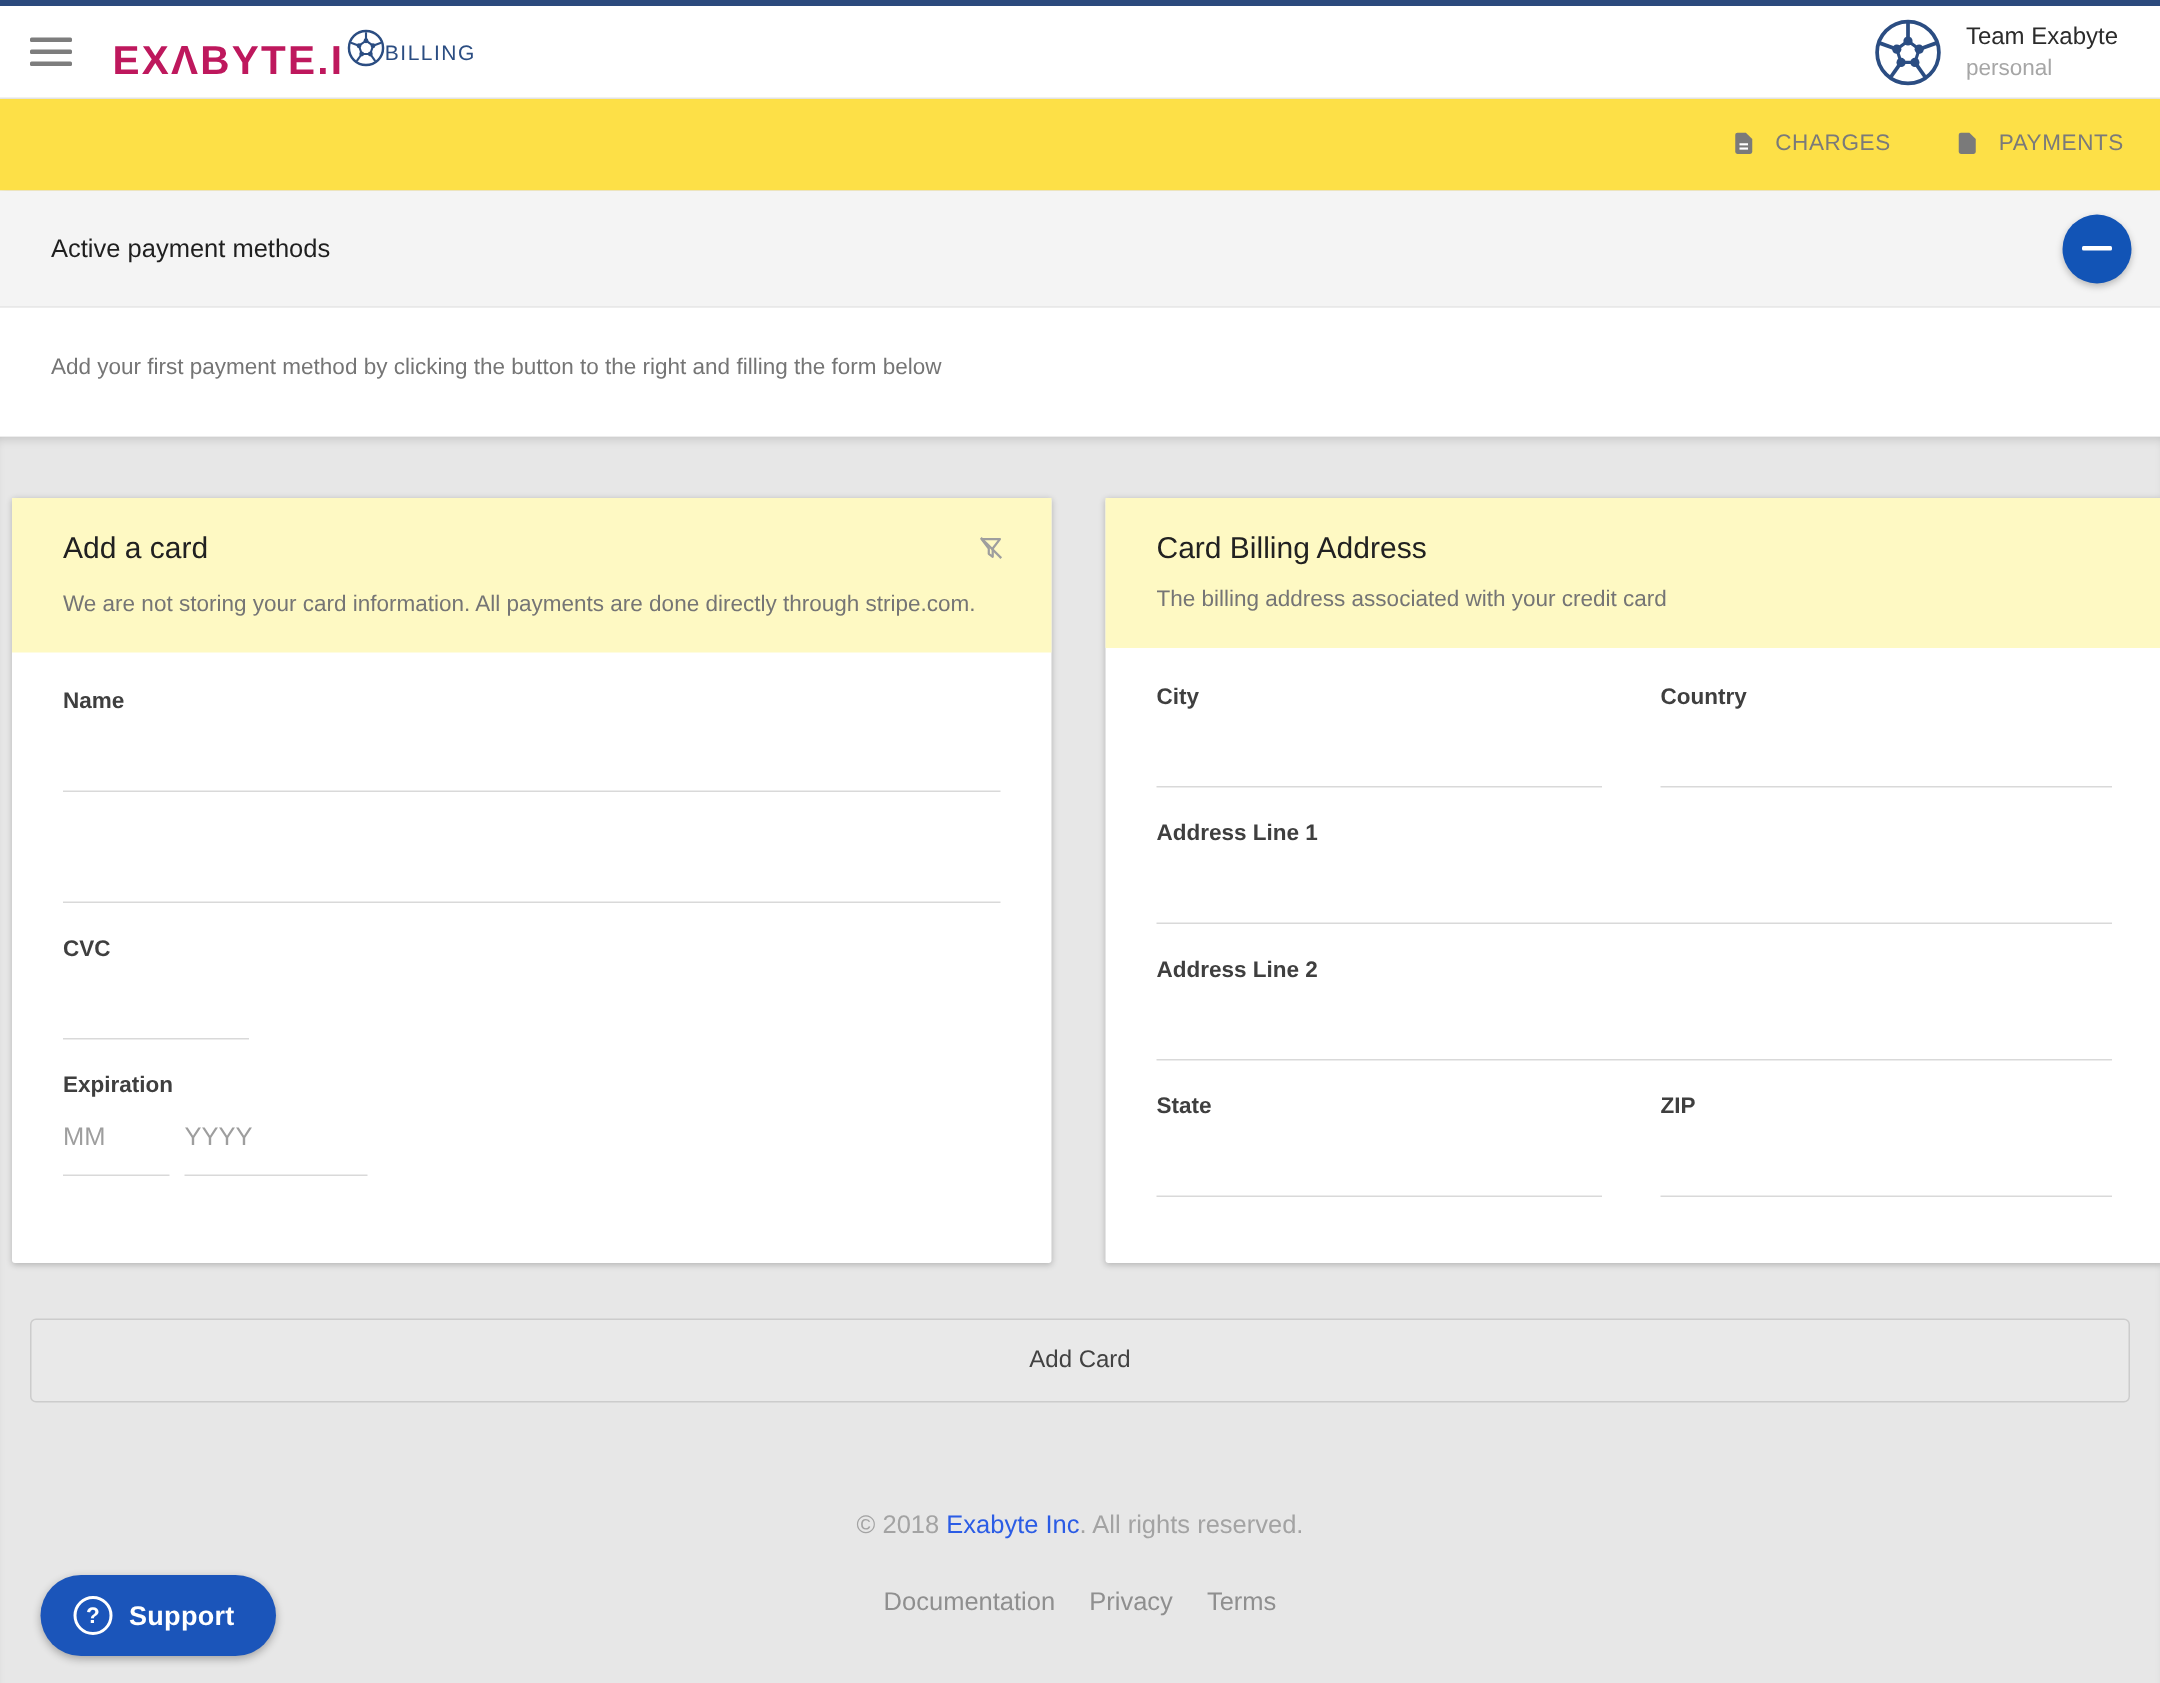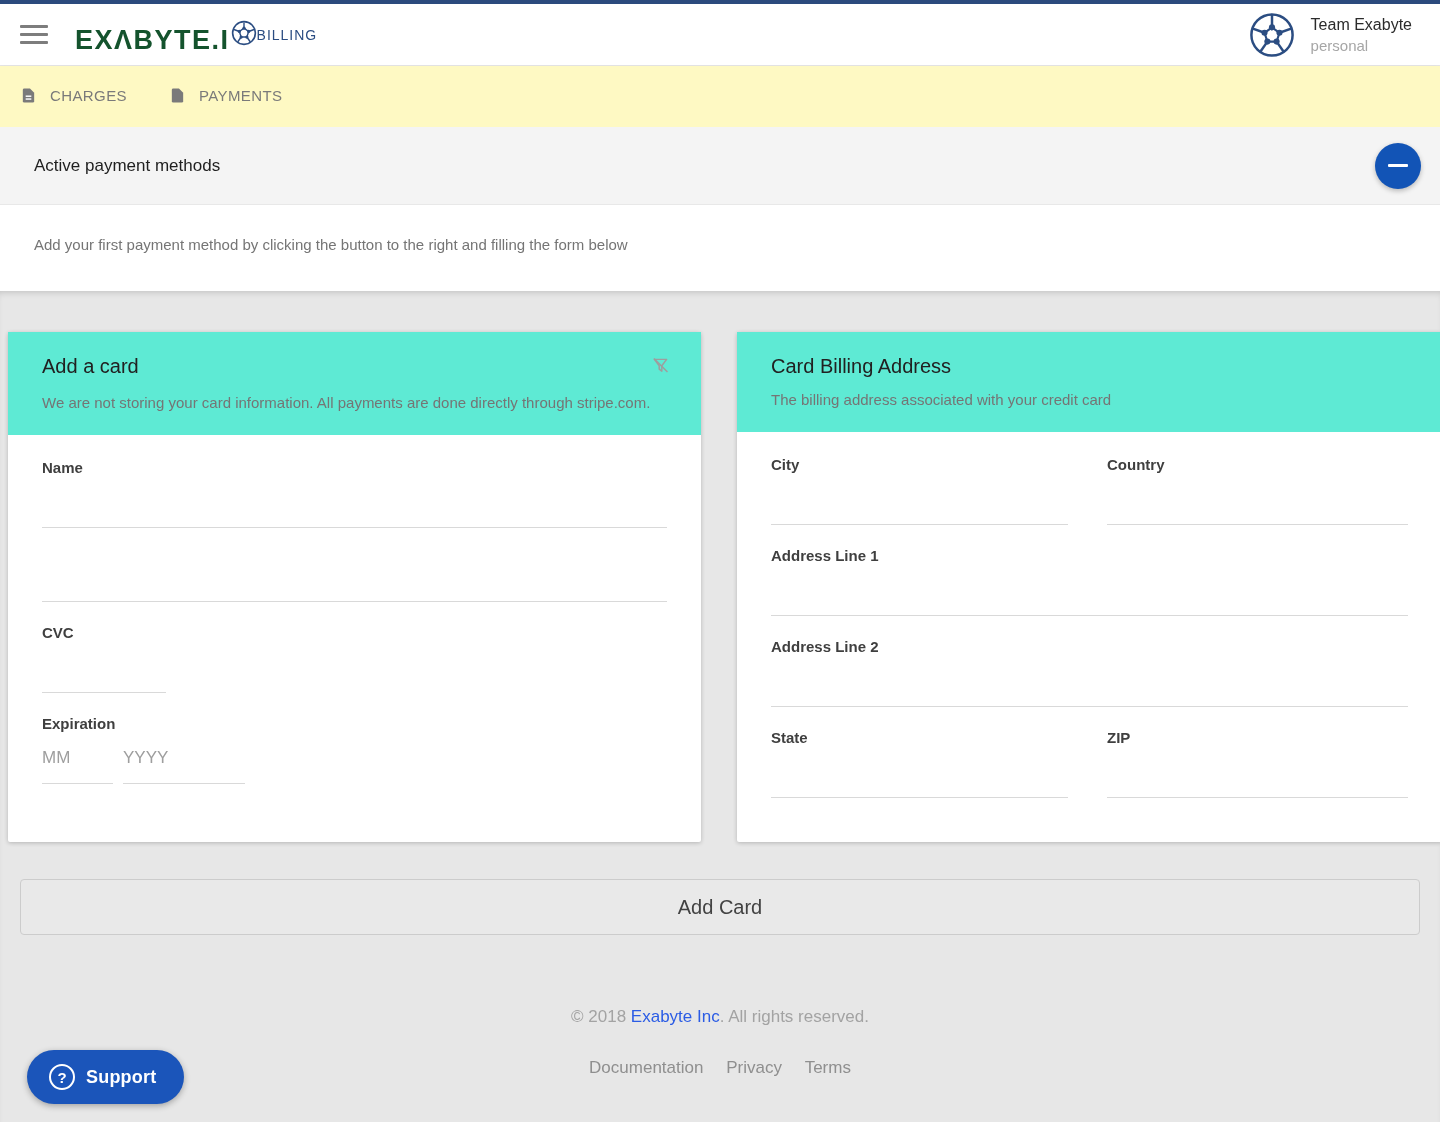--- a/index.html
+++ b/index.html
@@ -7,73 +7,73 @@
   body { font-family:"Liberation Sans","DejaVu Sans",sans-serif; background:#e7e7e7; position:relative; }
 
   
   .topbar { height:4px; background:#2b4a7d; }
 
   
   .header { height:62px; background:#fff; display:flex; align-items:center; padding:0 14px 0 20px; border-bottom:1px solid #e4e4e4; }
   .hamburger { width:28px; height:19px; display:flex; flex-direction:column; justify-content:space-between; cursor:pointer; margin-right:27px; }
   .hamburger span { display:block; height:3px; background:#7d7d7d; border-radius:1px; }
   .logo { display:flex; align-items:center; cursor:pointer; }
-  .brand-text { font-size:27px; font-weight:bold; color:#14532d; letter-spacing:1.5px;margin-top:12px; }
+  .brand-text { font-size:27px; font-weight:bold; color:#be185d; letter-spacing:1.5px;margin-top:12px; }
   .ball { margin-left:1px; }
   .app-title { font-size:14px; color:#2b4d82; letter-spacing:1px; font-weight:normal; }
   .spacer { flex:1; }
   .team { display:flex; align-items:center; cursor:pointer; margin-right:14px; }
   .avatar { width:47px; height:47px; border-radius:50%; background:#fff; display:flex; align-items:center; justify-content:center; margin-right:15px; }
   .team-names { display:flex; flex-direction:column; }
   .team-name { font-size:16px; color:#2b2b2b; }
   .team-type { font-size:15px; color:#a6a6a6; margin-top:3px; }
 
   
-  .tabbar { height:61px; background:#fef9c3; display:flex; padding-left:2px; box-shadow:0 2px 4px -1px rgba(0,0,0,.18); position:relative; }
+  .tabbar { height:61px; background:#fde047; display:flex; padding-left:2px; box-shadow:0 2px 4px -1px rgba(0,0,0,.18); position:relative;justify-content:flex-end; }
   .tab { display:flex; align-items:center; padding:0 18px; cursor:pointer; font-size:15px; letter-spacing:.4px; color:#7a7a7a; font-weight:normal; border-bottom:3px solid transparent; margin-right:6px; }
   .tab .t-icon { margin-right:13px; display:flex; }
   .tab.active { color:#2b4d82; border-bottom-color:#2b4d82; font-weight:normal; }
 
   
   .section-band { height:78px; background:#f4f4f4; display:flex; align-items:center; padding:0 34px; position:relative; border-bottom:1px solid #e8e8e8; }
   .section-title { font-size:17px; color:#1f1f1f; font-weight:normal; }
   .fab { position:absolute; right:19px; top:50%; transform:translateY(-50%); width:46px; height:46px; border-radius:50%; background:#1254b6; border:none; cursor:pointer; display:flex; align-items:center; justify-content:center; box-shadow:0 2px 5px rgba(0,0,0,.25); }
   .fab .minus { width:20px; height:3px; background:#fff; border-radius:1px; }
 
   .desc-band { height:86px; background:#fff; padding:31px 34px 0; }
   .desc-text { font-size:15px; color:#757575; }
 
   
   .main { background:#e7e7e7; box-shadow:inset 0 5px 7px -4px rgba(0,0,0,.18); padding-top:41px; height:832px; }
   .cards-row { display:flex; }
   .card { background:#fff; border-radius:2px; box-shadow:0 1px 4px rgba(0,0,0,.22); }
   .card-left  { margin-left:8px; width:693px; }
   .card-right { margin-left:36px; flex:1; margin-right:-2px; }
-  .card-head { background:#5eead4; padding:23px 34px 24px; }
+  .card-head { background:#fef9c3; padding:23px 34px 24px; }
   .card-title { font-size:20px; color:#212121; font-weight:normal; position:relative; }
   .card-sub { font-size:15px; color:#757575; margin-top:13px; }
   .head-flex { display:flex; justify-content:space-between; align-items:flex-start; }
   .filter-btn { background:none; border:none; cursor:pointer; padding:2px; margin:-2px -6px 0 0; }
   .card-body { padding:24px 34px 44px; }
 
   .field-label { display:block; font-size:15px; font-weight:bold; color:#3f3f3f; }
   .line-input { display:block; width:100%; height:52px; border:none; border-bottom:1px solid #d9d9d9; background:transparent; font-size:17px; color:#333; outline:none; padding:0; }
   .line-input::placeholder { color:#9e9e9e; opacity:1; }
   .field { margin-bottom:22px; }
   .field:last-child { margin-bottom:0; }
   .short { width:124px; }
   .exp-row { display:flex; }
   .exp-month { width:71px; }
   .exp-year { width:122px; margin-left:10px; }
   .two-col { display:flex; }
   .two-col .col { width:297px; }
   .two-col .col + .col { margin-left:39px; flex:1; }
 
   
-  .add-card-btn { display:block; margin:37px 20px 0; width:calc(100% - 40px); height:56px; background:#e9e9e9; border:1px solid #cccccc; border-radius:4px; font-size:20px; color:#424242; cursor:pointer; font-family:inherit; }
+  .add-card-btn { display:block; margin:37px 20px 0; width:calc(100% - 40px); height:56px; background:#e9e9e9; border:1px solid #cccccc; border-radius:4px; font-size:16px; color:#424242; cursor:pointer; font-family:inherit; }
 
   
   .footer { text-align:center; margin-top:72px; }
   .copyright { font-size:17px; color:#a3a3a3; }
   .copyright .company-link { color:#2b5ce5; text-decoration:none; cursor:pointer; }
   .footer-links { margin-top:31px; font-size:17px; color:#8f8f8f; }
   .footer-links a { color:#8f8f8f; text-decoration:none; cursor:pointer; margin:11px 9px; }
 
   
   .support-btn { position:absolute; left:27px; top:1050px; height:54px; padding:0 28px 0 22px; border-radius:27px; background:#1b55ba; border:none; color:#fff; display:flex; align-items:center; cursor:pointer; box-shadow:0 2px 6px rgba(0,0,0,.3); }

